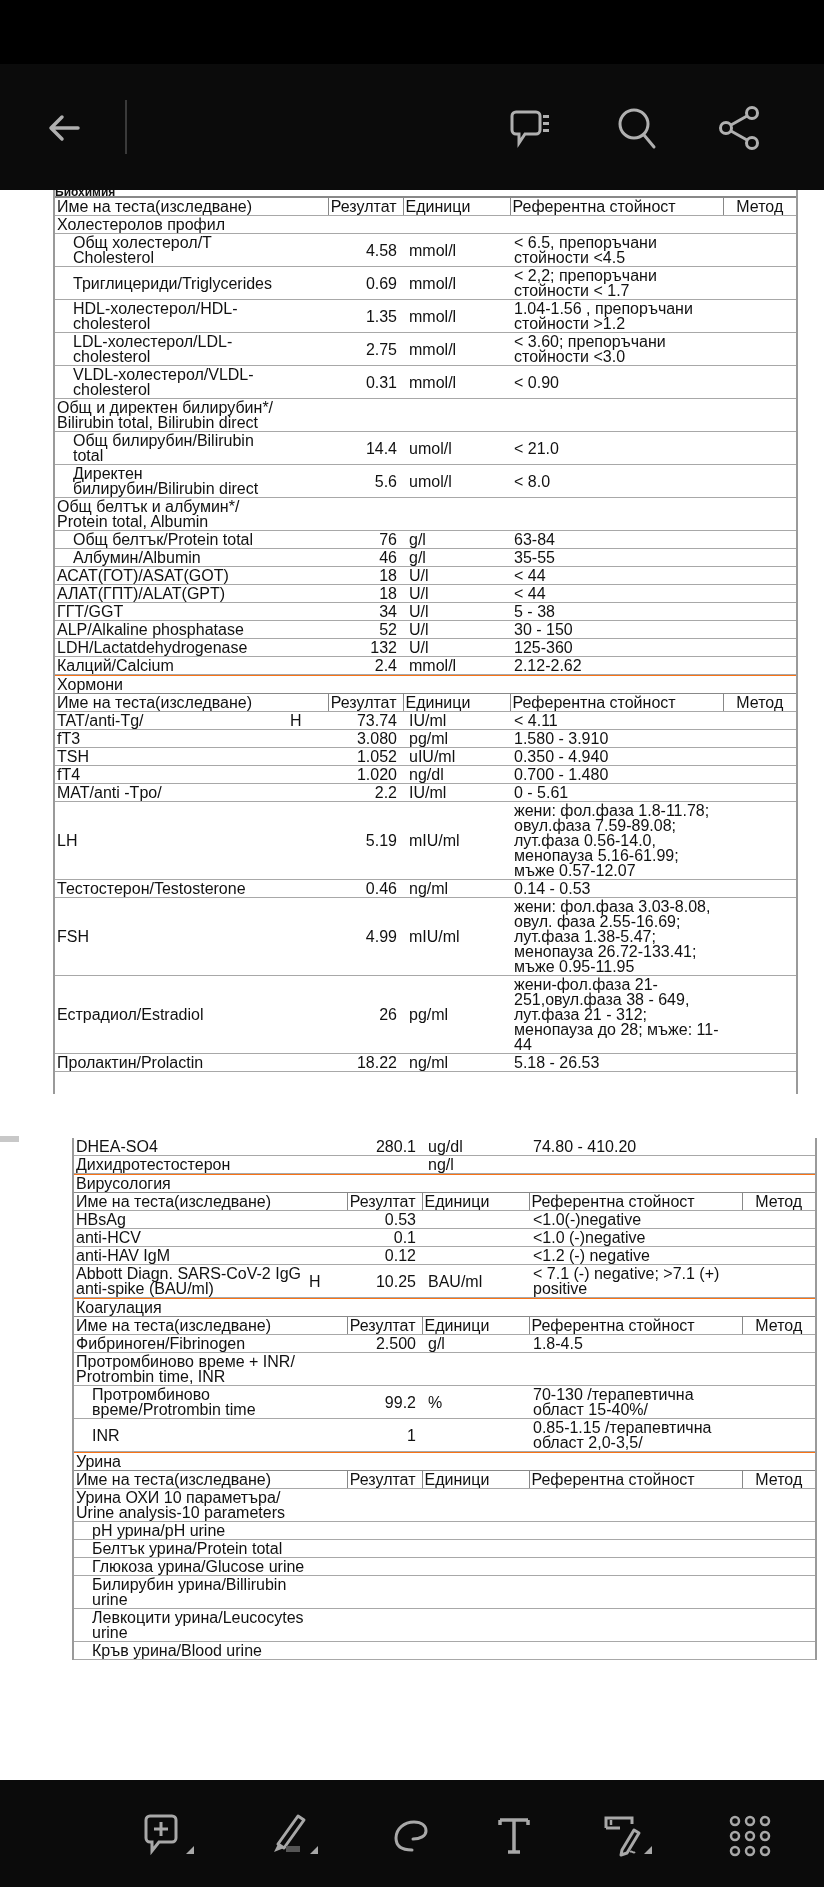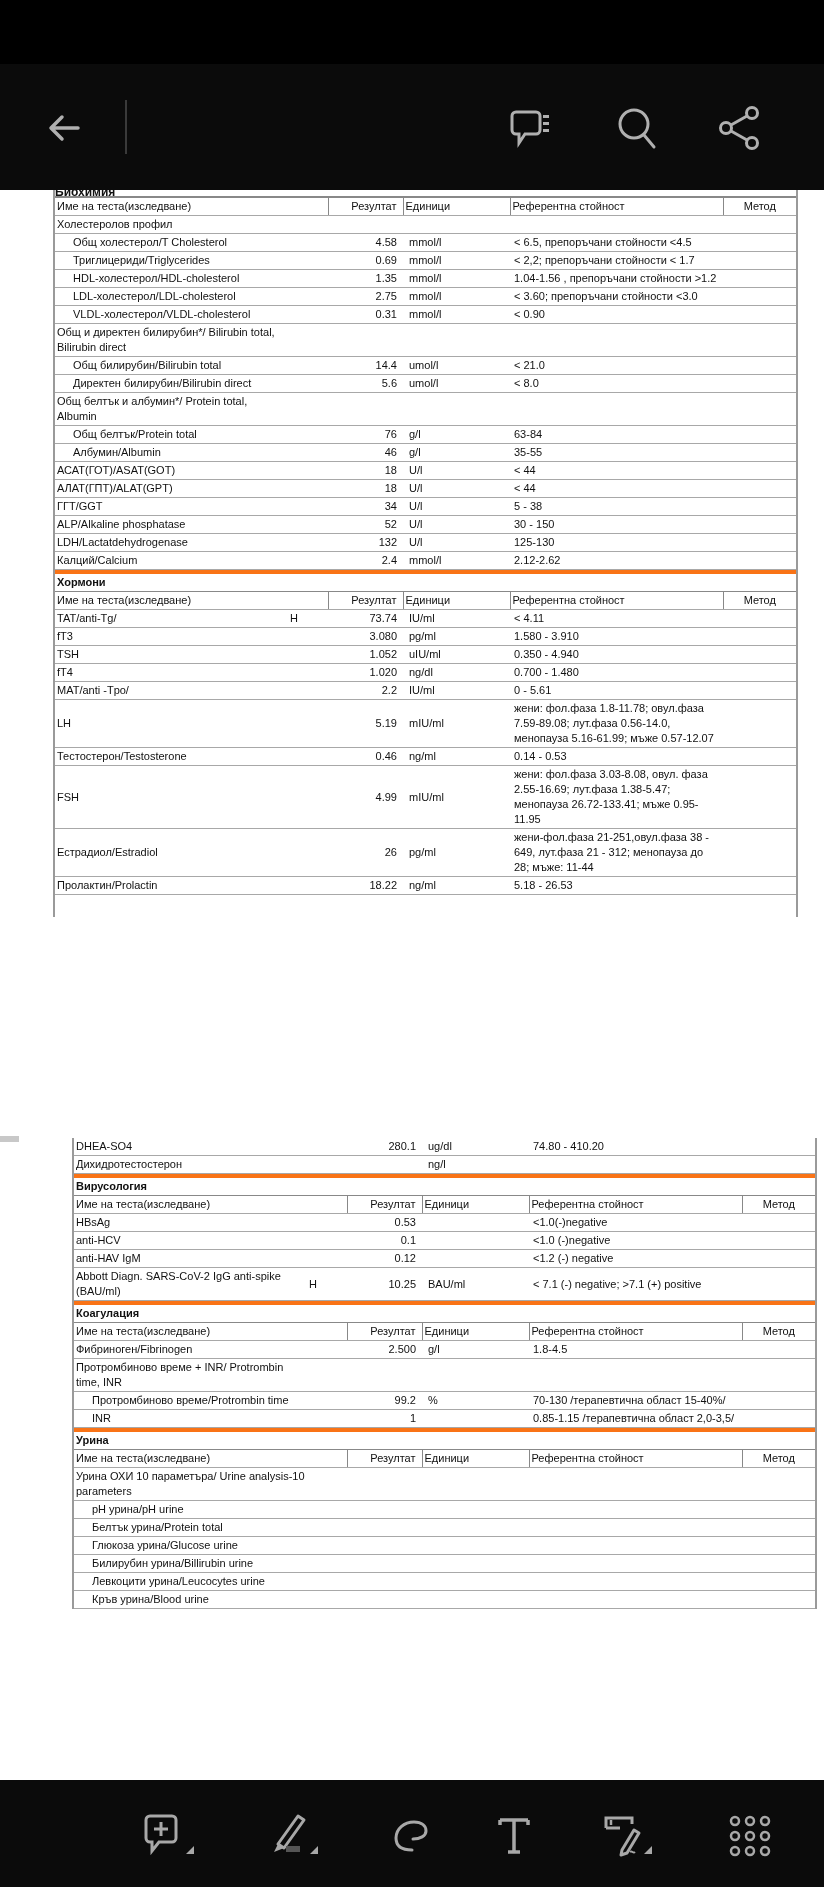--- a/index.html
+++ b/index.html
@@ -8,31 +8,31 @@
   .statusbar { position:absolute; left:0; top:0; width:824px; height:64px; background:#000; }
   .topbar { position:absolute; left:0; top:64px; width:824px; height:126px; background:#0b0b0b; border-bottom:2px solid #2a2a2a; }
   .topbar .ico { position:absolute; top:38px; width:52px; height:52px; display:flex; align-items:center; justify-content:center; cursor:pointer; }
   .topbar .divider { position:absolute; left:125px; top:36px; width:2px; height:54px; background:#3a3a3a; }
   .content { position:absolute; left:0; top:190px; width:824px; height:1590px; background:#fff; overflow:hidden; }
   .page { position:absolute; left:0; width:824px; background:#fff; }
   .page1 { top:0; height:900px; }
   .pagegap { position:absolute; left:0; top:946px; width:824px; height:6px; background:#c8c8c8; }
   .page2 { top:912px; height:640px;margin-left:19px; }
   .sheet { position:absolute; left:53px; width:741px; border-left:2px solid #9a9a9a; border-right:2px solid #9a9a9a; }
-  table { border-collapse:collapse; width:741px; font-size:11px; line-height:15px; table-layout:fixed; }
+  table { border-collapse:collapse; width:741px; font-size:16px; line-height:15px; table-layout:fixed; }
   td { padding:1px 2px; vertical-align:middle; border-bottom:1px solid #a8a8a8; }
   col.c-name { width:233px; } col.c-flag { width:40px; } col.c-res { width:75px; }
   col.c-unit { width:107px; } col.c-ref { width:213px; } col.c-meth { width:73px; }
   td.res { text-align:right; padding-right:6px; }
   td.unit { padding-left:6px; }
   td.ref { padding-left:4px; }
   td.ind { padding-left:18px; }
   tr.hdr td { border-top:1px solid #888; }
   tr.hdr td.sep { border-right:1px solid #888; }
-  tr.sect td { font-weight:bold; border-top:4px solid #f97316; border-bottom:1px solid #888; }
+  tr.sect td { font-weight:normal; border-top:1px solid #f97316; border-bottom:1px solid #888; }
   .bottombar { position:absolute; left:0; top:1780px; width:824px; height:107px; background:#0b0b0b; }
   .bottombar .tool { position:absolute; top:28px; width:56px; height:56px; display:flex; align-items:center; justify-content:center; cursor:pointer; }
 </style>
 </head>
 <body>
 
 <div class="statusbar"></div>
 
 <div class="topbar">
   <div class="ico" style="left:38px;">
@@ -213,21 +213,21 @@
               <td class="res">52</td>
               <td class="unit">U/l</td>
               <td class="ref">30 - 150</td>
               <td class=""></td>
             </tr>
             <tr>
               <td class="">LDH/Lactatdehydrogenase</td>
               <td class=""></td>
               <td class="res">132</td>
               <td class="unit">U/l</td>
-              <td class="ref">125-130</td>
+              <td class="ref">125-360</td>
               <td class=""></td>
             </tr>
             <tr>
               <td class="">Калций/Calcium</td>
               <td class=""></td>
               <td class="res">2.4</td>
               <td class="unit">mmol/l</td>
               <td class="ref">2.12-2.62</td>
               <td class=""></td>
             </tr>

